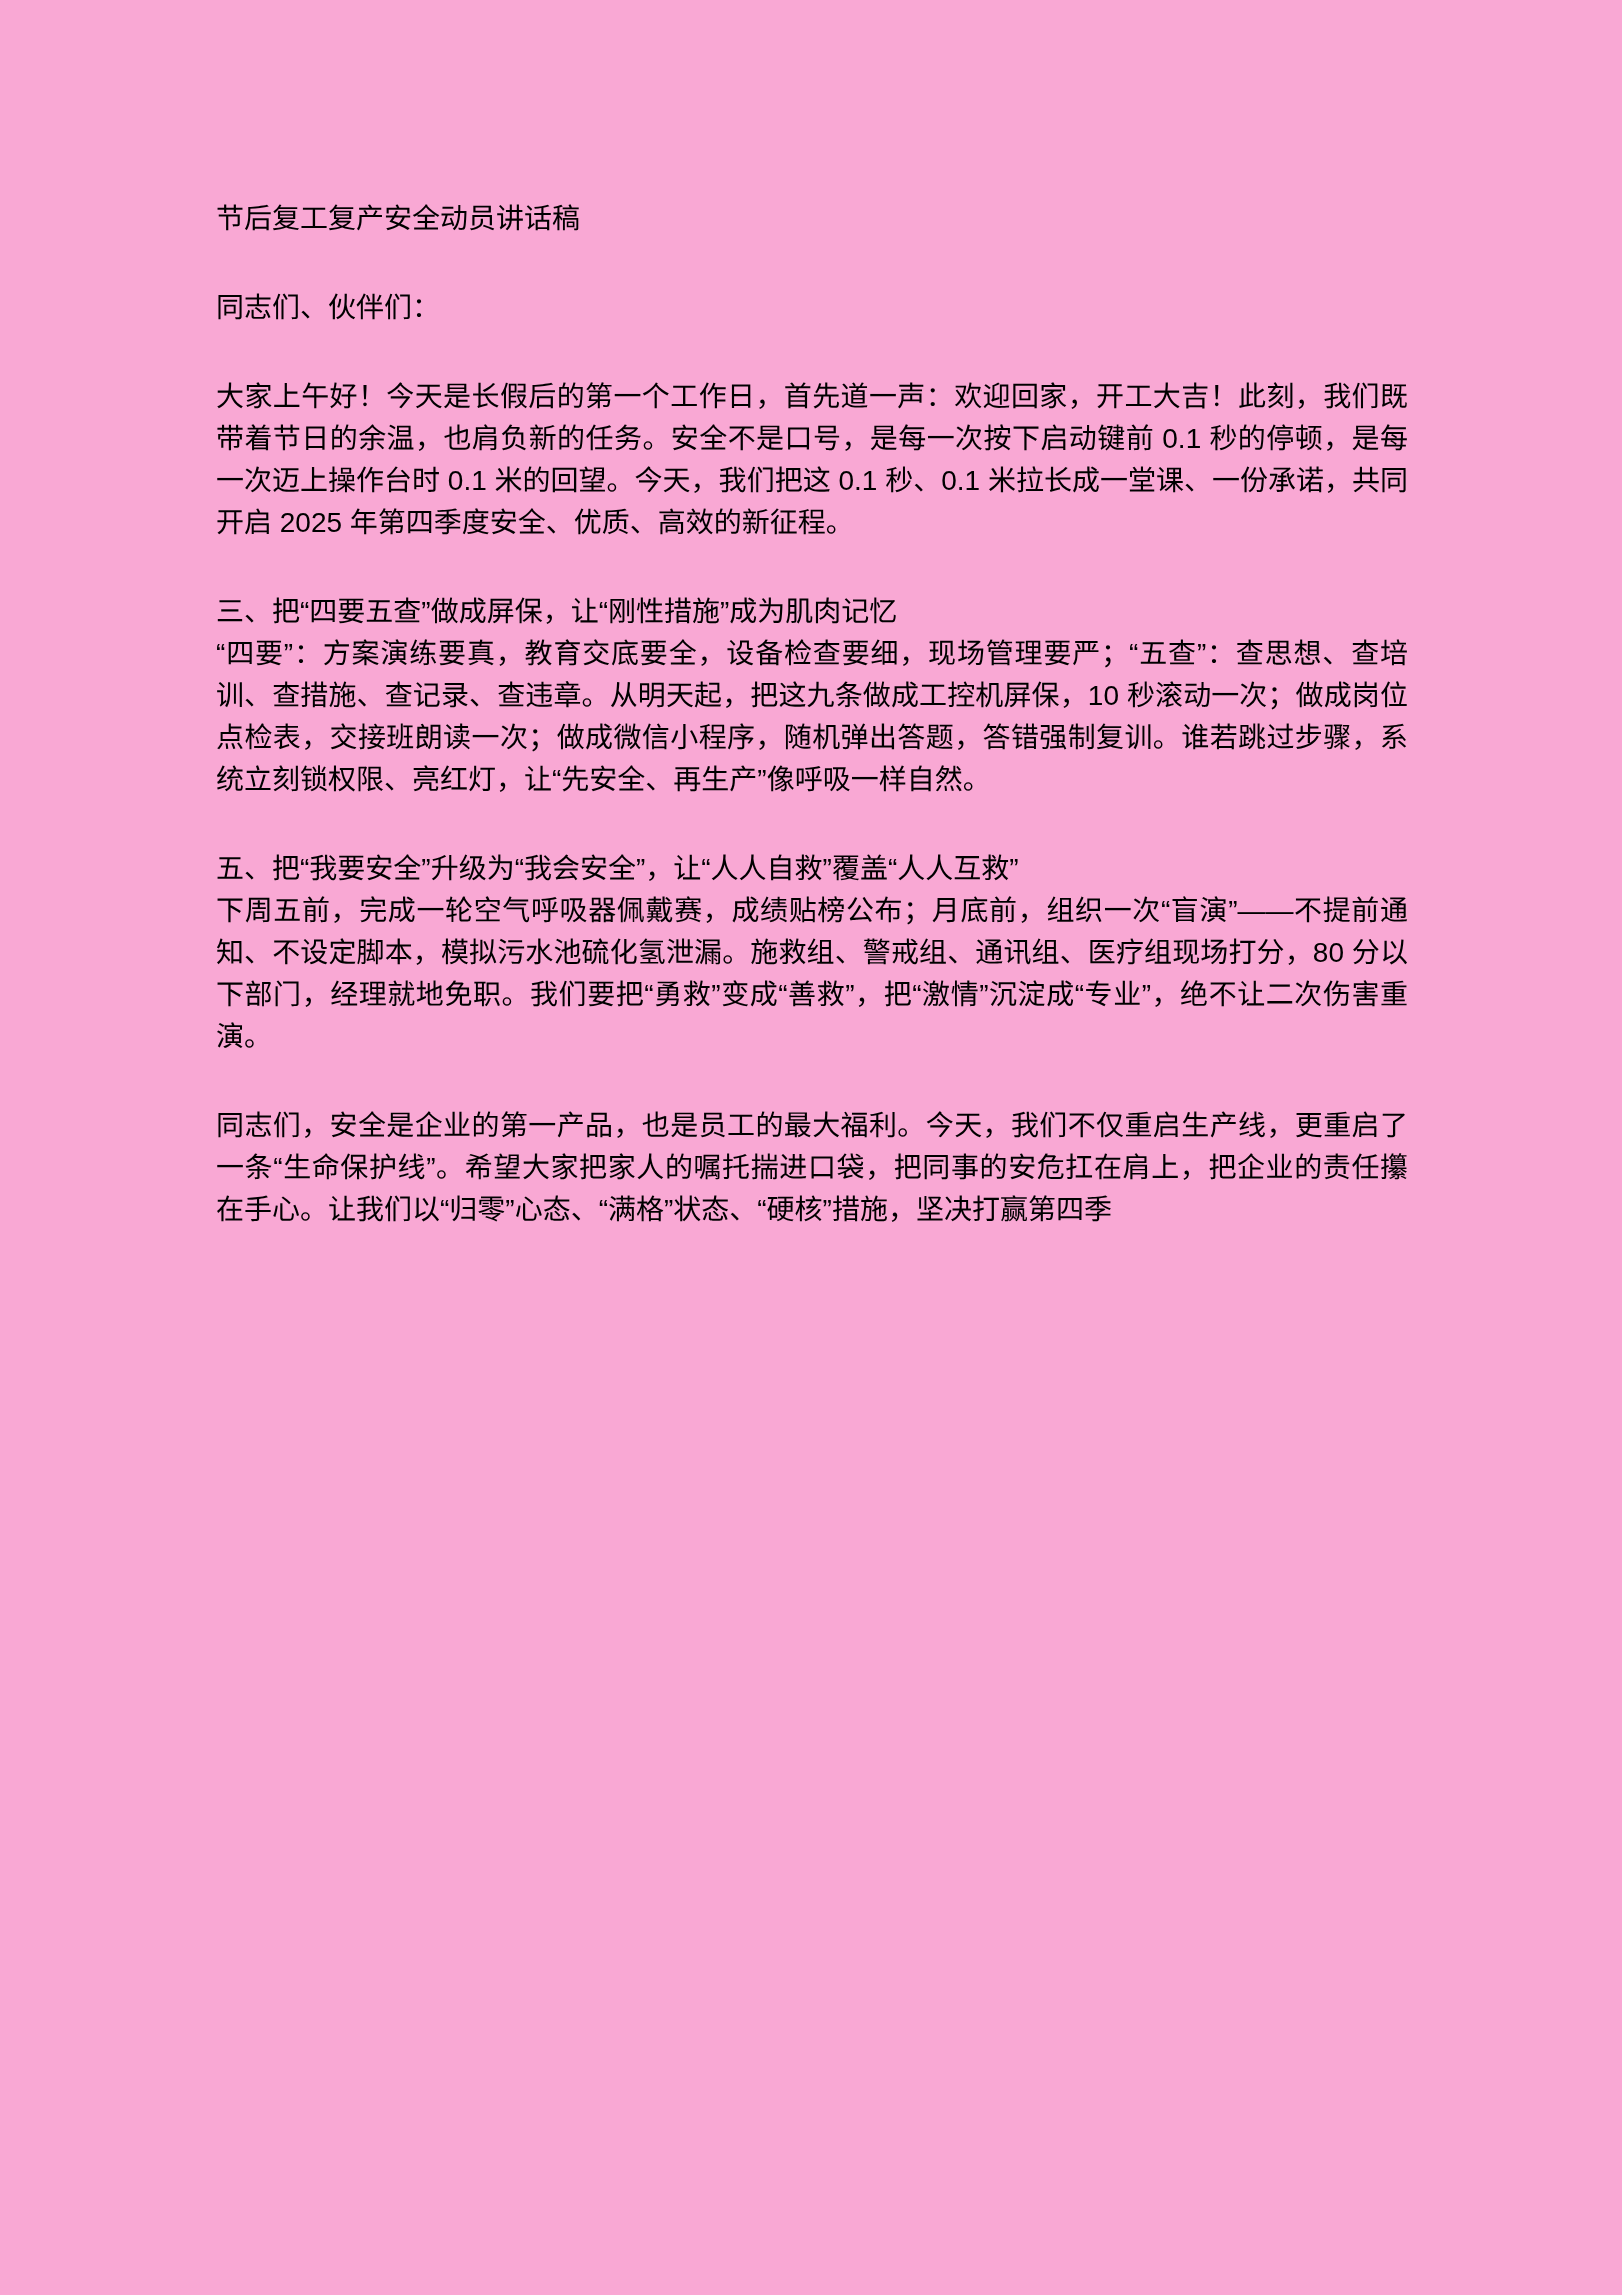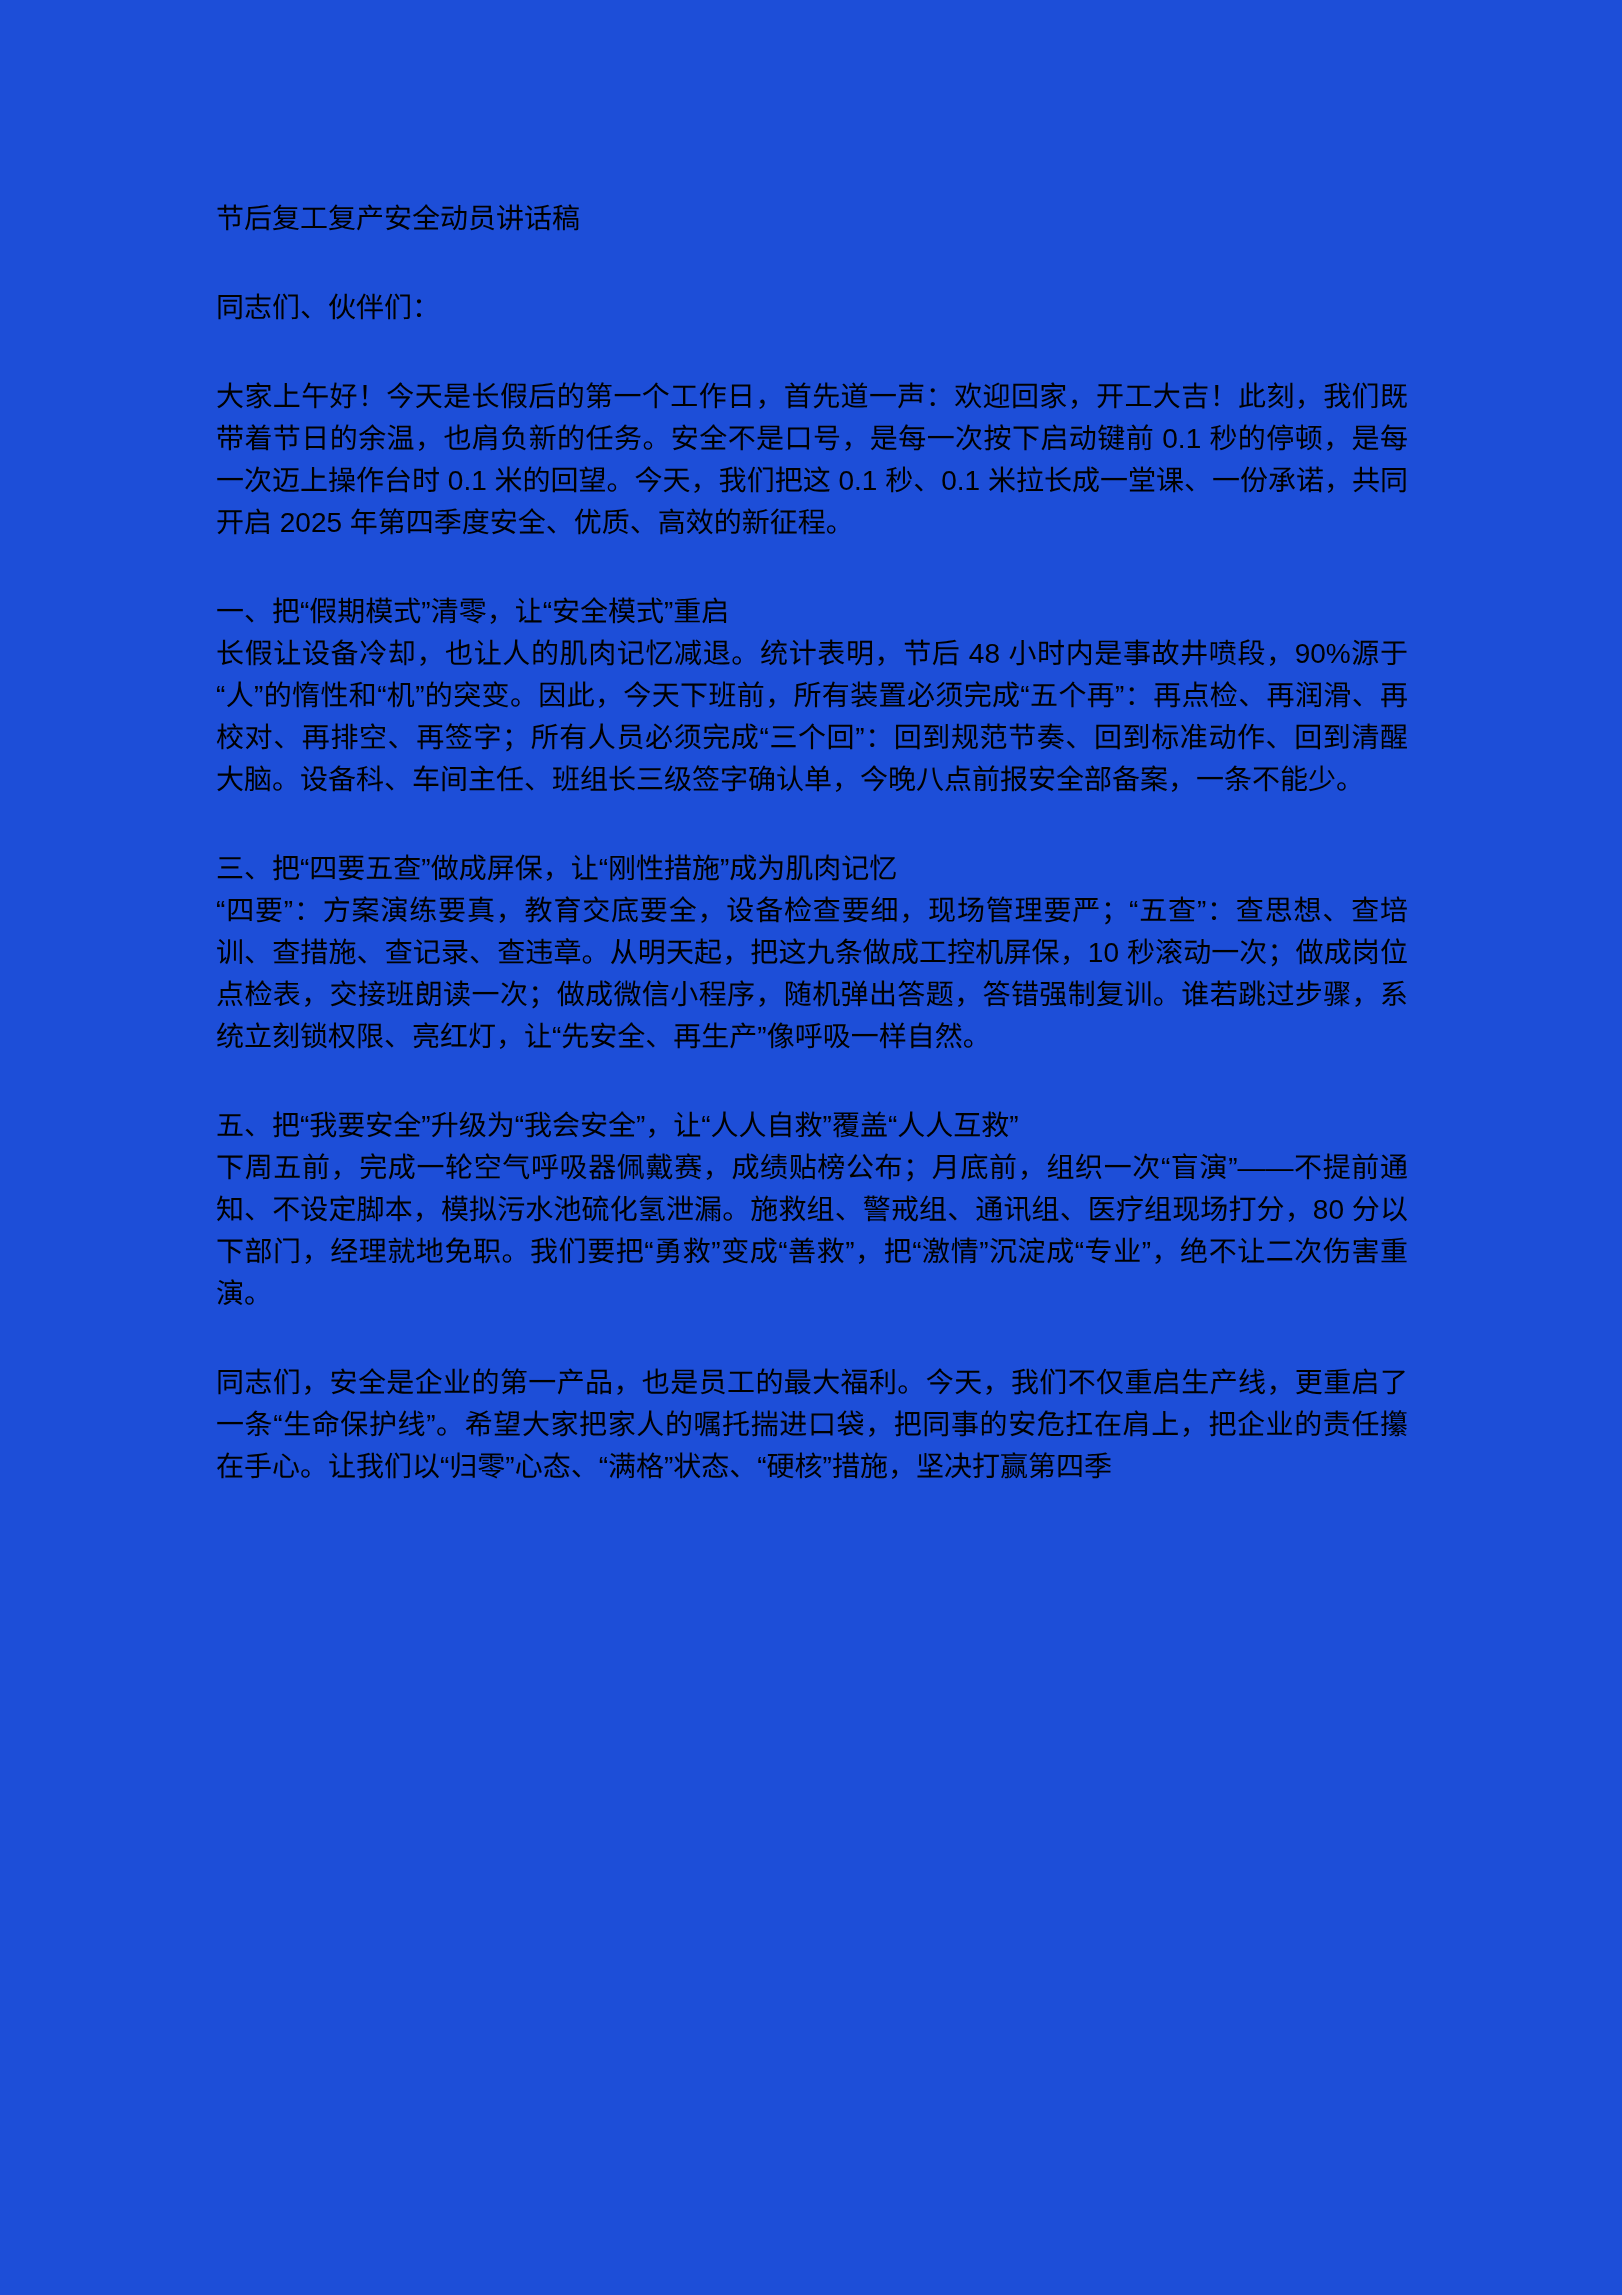--- a/index.html
+++ b/index.html
@@ -5,21 +5,21 @@
 <style>
   html, body {
     margin: 0;
     padding: 0;
     background: #ffffff;
   }
   .page {
     position: relative;
     width: 1623px;
     height: 2295px;
-    background: #1d4ed8;
+    background: #f9a8d4;
     overflow: hidden;
     font-family: "Liberation Sans", "DejaVu Sans", serif;
   }
   .content {
     position: absolute;
     left: 216px;
     top: 198px;
     width: 1192px;
     color: #000000;
     font-size: 28px;
@@ -52,24 +52,20 @@
     </div>
 
     <div class="block">
       <span class="line">同志们、伙伴们：</span>
     </div>
 
     <div class="block">
       <span class="body-text">大家上午好！今天是长假后的第一个工作日，首先道一声：欢迎回家，开工大吉！此刻，我们既带着节日的余温，也肩负新的任务。安全不是口号，是每一次按下启动键前 0.1 秒的停顿，是每一次迈上操作台时 0.1 米的回望。今天，我们把这 0.1 秒、0.1 米拉长成一堂课、一份承诺，共同开启 2025 年第四季度安全、优质、高效的新征程。</span>
     </div>
 
-    <div class="block">
-      <span class="line heading">一、把“假期模式”清零，让“安全模式”重启</span>
-      <span class="body-text">长假让设备冷却，也让人的肌肉记忆减退。统计表明，节后 48 小时内是事故井喷段，90%源于“人”的惰性和“机”的突变。因此，今天下班前，所有装置必须完成“五个再”：再点检、再润滑、再校对、再排空、再签字；所有人员必须完成“三个回”：回到规范节奏、回到标准动作、回到清醒大脑。设备科、车间主任、班组长三级签字确认单，今晚八点前报安全部备案，一条不能少。</span>
-    </div>
 
 
     <div class="block">
       <span class="line heading">三、把“四要五查”做成屏保，让“刚性措施”成为肌肉记忆</span>
       <span class="body-text">“四要”：方案演练要真，教育交底要全，设备检查要细，现场管理要严；“五查”：查思想、查培训、查措施、查记录、查违章。从明天起，把这九条做成工控机屏保，10 秒滚动一次；做成岗位点检表，交接班朗读一次；做成微信小程序，随机弹出答题，答错强制复训。谁若跳过步骤，系统立刻锁权限、亮红灯，让“先安全、再生产”像呼吸一样自然。</span>
     </div>
 
 
     <div class="block">
       <span class="line heading">五、把“我要安全”升级为“我会安全”，让“人人自救”覆盖“人人互救”</span>

